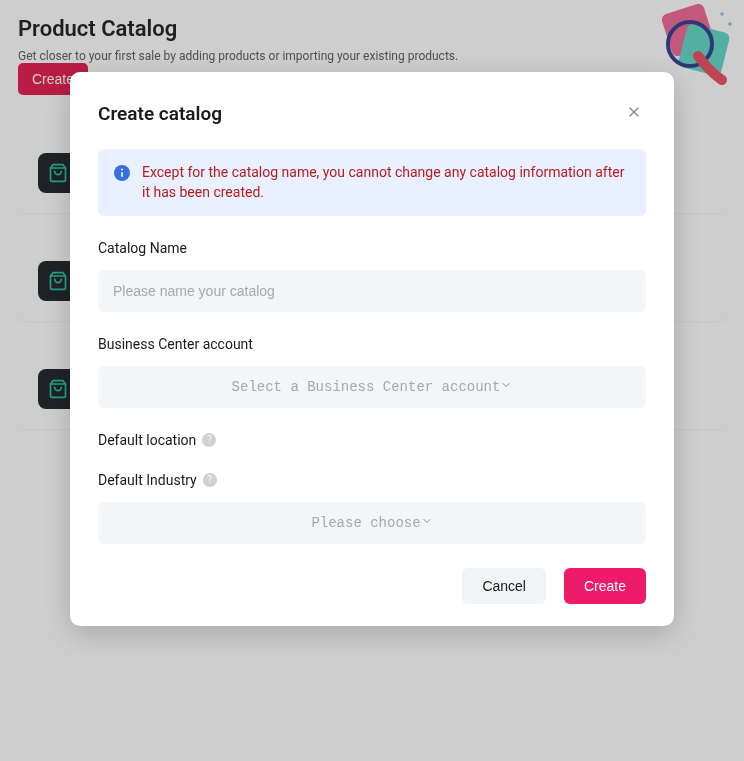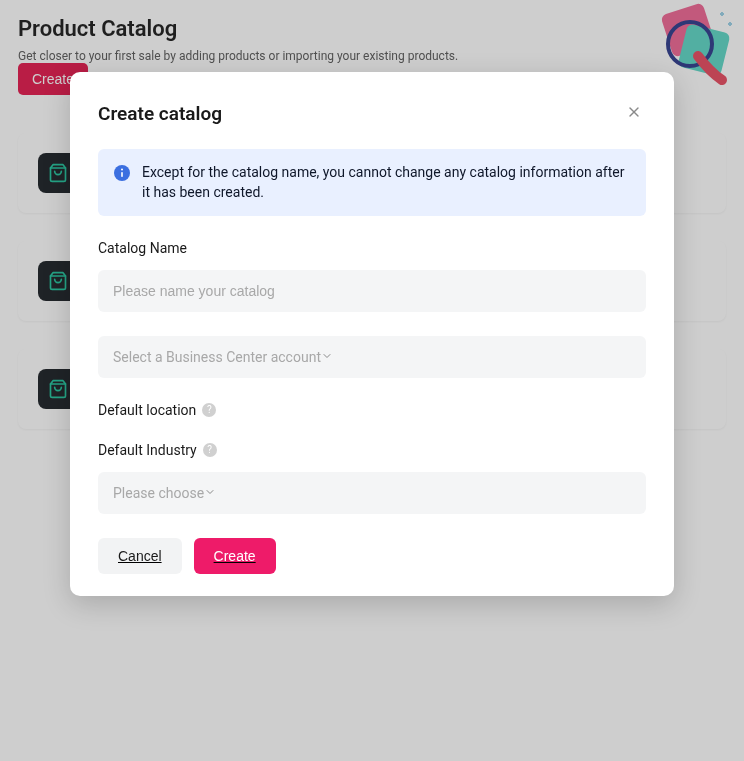--- a/index.html
+++ b/index.html
@@ -110,21 +110,21 @@
     }
     .info-icon {
       flex-shrink: 0;
       width: 16px;
       height: 16px;
       margin-top: 2px;
     }
     .info-text {
       font-size: 14px;
       line-height: 1.4;
-      color: #0f172a;
+      color: #b91c1c;
     }
     .form-group {
       margin-bottom: 24px;
     }
     .form-label {
       display: block;
       font-size: 14px;
       color: #1a1a1a;
       margin-bottom: 14px;
       display: flex;
@@ -150,36 +150,36 @@
       padding: 12px 14px;
       font-size: 14px;
       color: #1a1a1a;
       outline: none;
     }
     .form-input::placeholder {
       color: #a8a8a8;
     }
     .form-select {
       display: flex;
-      justify-content: flex-start;
+      justify-content: center;
       align-items: center;
       cursor: pointer;
+      font-family: Liberation Mono, monospace;
     }
     .select-placeholder {
       color: #a8a8a8;
     }
     .chevron {
       color: #8a8a8a;
     }
     .modal-footer {
       display: flex;
-      justify-content: flex-start;
-      gap: 12px;
+      justify-content: flex-end;
+      gap: 18px;
       margin-top: 10px;
-      text-decoration: underline;
     }
     .btn-cancel {
       background: #f2f3f4;
       border: none;
       color: #1a1a1a;
       border-radius: 6px;
       padding: 10px 20px;
       font-size: 14px;
       font-weight: 500;
       cursor: pointer;
@@ -268,20 +268,23 @@
     </div>
 
     <div class="form-group">
       <label class="form-label">
           <span>Catalog Name</span>
         </label>
       <input type="text" class="form-input" placeholder="Please name your catalog" style="">
     </div>
 
     <div class="form-group">
+      <label class="form-label">
+          <span>Business Center account</span>
+        </label>
       <div class="form-select">
         <span class="select-placeholder">Select a Business Center account</span>
         <span class="chevron">
           <svg width="12" height="12" viewBox="0 0 24 24" fill="none" stroke="currentColor" stroke-width="2" stroke-linecap="round" stroke-linejoin="round">
               <polyline points="6 9 12 15 18 9"></polyline>
             </svg>
         </span>
       </div>
     </div>
 

